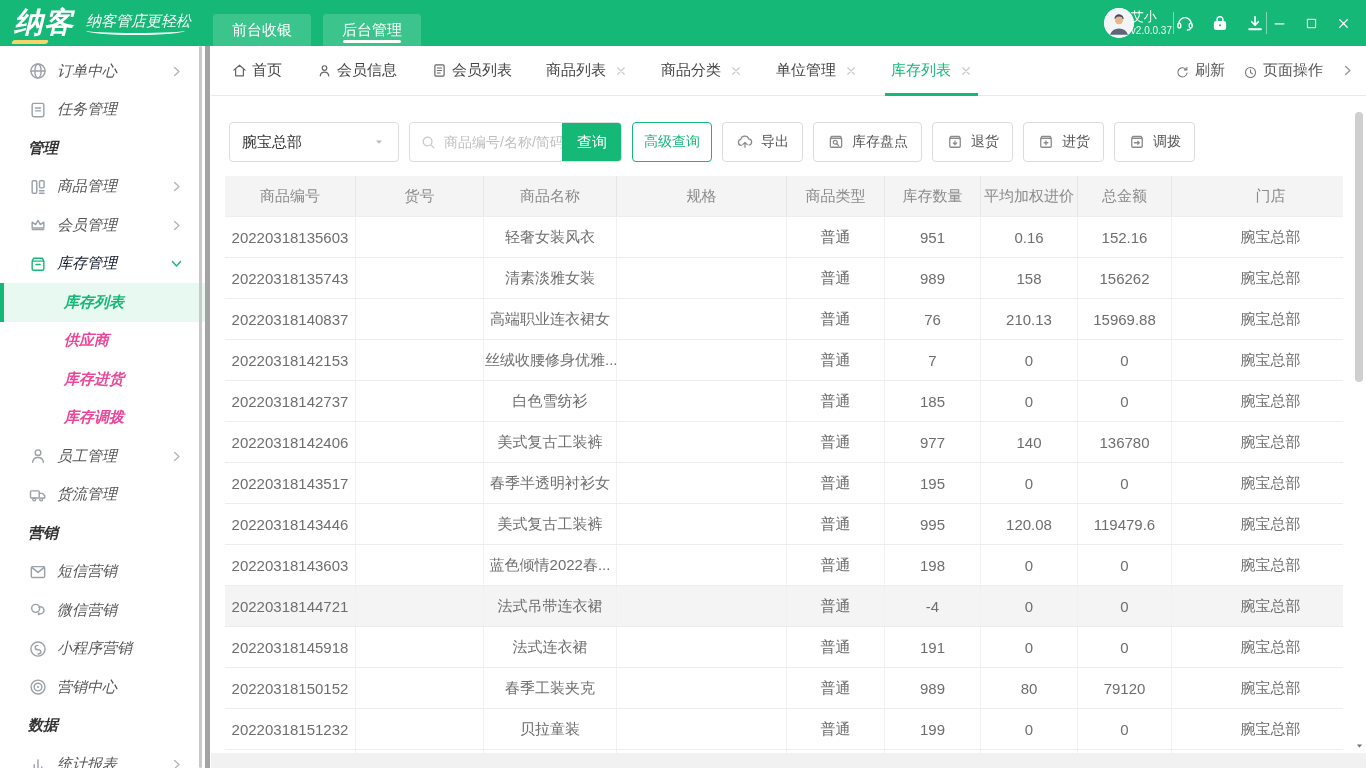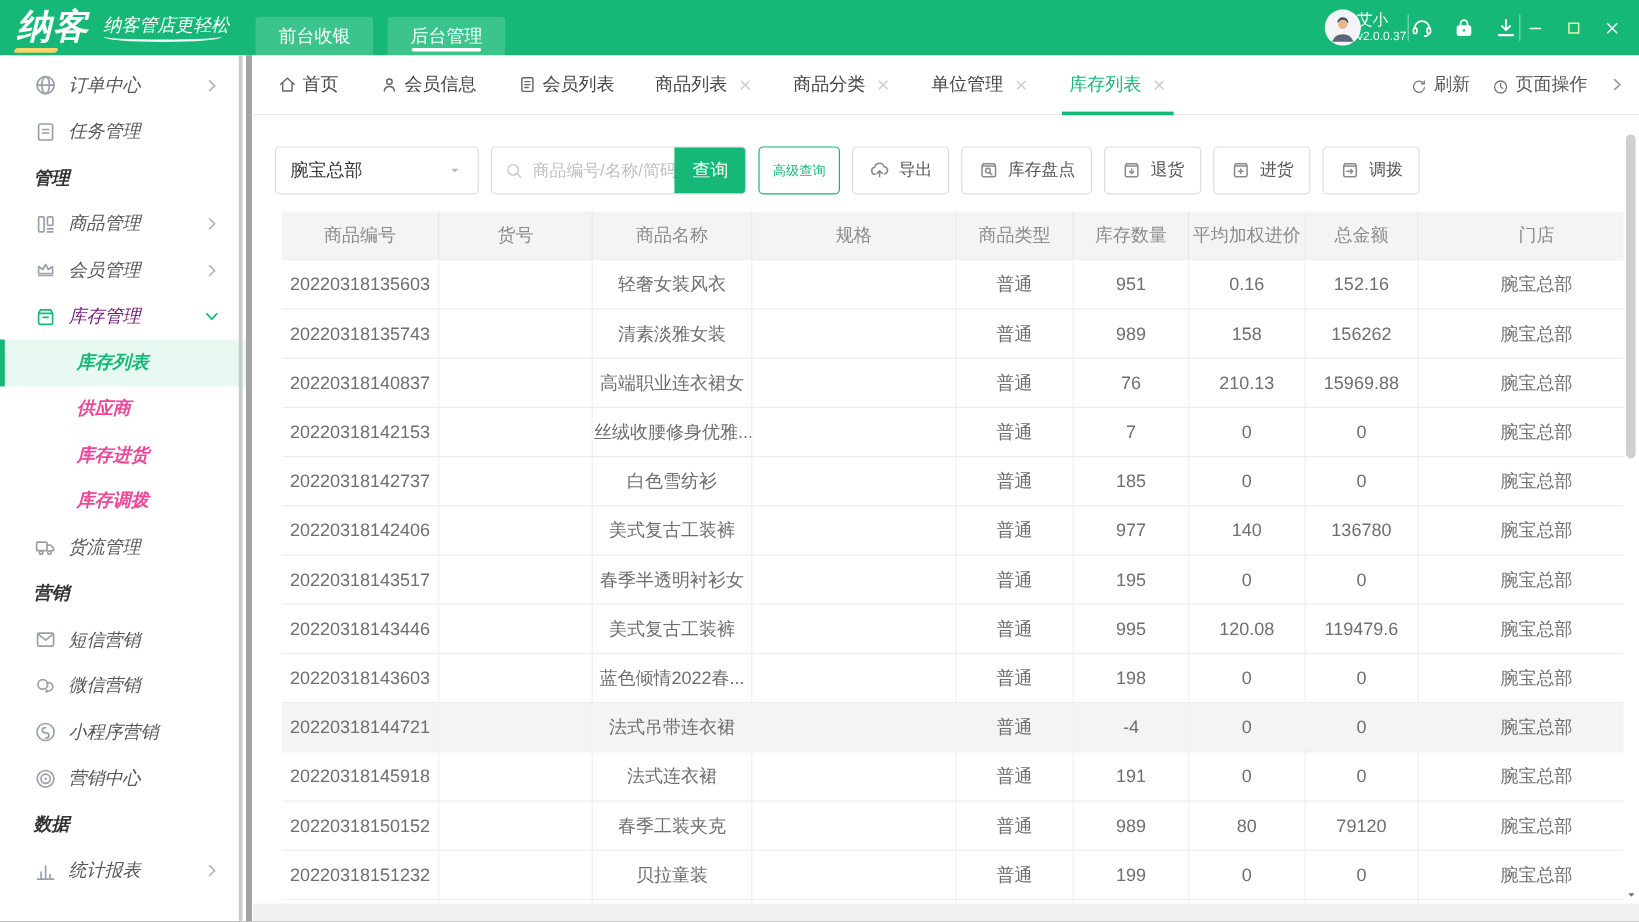--- a/index.html
+++ b/index.html
@@ -26,21 +26,21 @@
   .tb-icon{width:20px;height:20px;color:#fff;cursor:pointer;}
   .win-btn{width:22px;height:22px;color:#fff;display:flex;align-items:center;justify-content:center;cursor:pointer;}
   .win-btn .ic{width:15px;height:15px;}
   .win-btn.max{color:#eef0b4;}
 
   
   .sidebar{position:absolute;left:0;top:46px;width:210px;bottom:0;background:#fff;border-right:5px solid #a3a3a3;box-sizing:border-box;padding-top:6px;overflow:hidden;font-style:italic;}
   .sidebar-item{height:38.5px;display:flex;align-items:center;padding-left:28px;color:#555;font-size:15px;position:relative;cursor:pointer;box-sizing:border-box;}
   .sb-icon{width:20px;height:20px;color:#9ba1a9;margin-right:9px;flex:0 0 auto;}
   .sidebar-item .chev{position:absolute;right:22px;width:13px;height:13px;color:#b5b5b5;}
-  .sidebar-item.active-parent{color:#701a75;}
+  .sidebar-item.active-parent{color:#0f172a;}
   .sidebar-item.active-parent .sb-icon,.sidebar-item.active-parent .chev{color:#15b876;}
   .sidebar-section{height:38.5px;display:flex;align-items:center;padding-left:28px;font-size:15px;font-weight:bold;color:#333;box-sizing:border-box;}
   .sidebar-subitem{height:38.5px;display:flex;align-items:center;padding-left:64px;font-size:15px;font-weight:bold;color:#ec4899;cursor:pointer;box-sizing:border-box;}
   .sidebar-subitem.active{background:#e7f9f0;color:#15b876;border-left:4px solid #15b876;padding-left:60px;}
   .sb-scroll{position:absolute;right:3px;top:0;bottom:0;width:3px;background:#c9c9c9;border-radius:2px;}
 
   
   .tabsbar{position:absolute;left:211px;top:46px;right:0;height:50px;background:#fff;border-bottom:1px solid #e8e8e8;display:flex;align-items:center;padding:0 12px 0 20px;box-sizing:border-box;z-index:2;}
   .tab{display:flex;align-items:center;margin-right:34px;font-size:15px;color:#444;position:relative;height:100%;cursor:pointer;white-space:nowrap;}
   .tab .t-icon{width:17px;height:17px;color:#666;margin-right:4px;}
@@ -56,25 +56,25 @@
   
   .main{position:absolute;left:211px;top:96px;right:0;bottom:0;background:#fff;}
   .toolbar{position:absolute;left:18px;top:26px;height:40px;display:flex;align-items:center;gap:10px;}
   .store-select{width:170px;height:40px;border:1px solid #ddd;border-radius:4px;display:flex;align-items:center;justify-content:space-between;padding:0 12px;font-size:15px;color:#333;box-sizing:border-box;cursor:pointer;background:#fff;}
   .caret{width:14px;height:14px;color:#b9b9b9;}
   .search-box{width:213px;height:40px;border:1px solid #ddd;border-radius:4px;display:flex;align-items:center;box-sizing:border-box;position:relative;overflow:hidden;background:#fff;}
   .search-mag{width:17px;height:17px;color:#c9c9c9;margin-left:10px;flex:0 0 auto;}
   .search-box input{border:none;outline:none;flex:1;min-width:0;font-size:14px;color:#333;padding:0 0 0 7px;font-family:inherit;background:transparent;}
   .search-box input::placeholder{color:#bfbfbf;}
   .search-btn{position:absolute;right:-1px;top:-1px;bottom:-1px;width:60px;background:#15b876;color:#fff;font-size:15px;display:flex;align-items:center;justify-content:center;border-radius:0 4px 4px 0;cursor:pointer;}
-  .adv-btn{height:40px;padding:0 11px;border:1px solid #15b876;color:#15b876;border-radius:4px;display:flex;align-items:center;font-size:11px;box-sizing:border-box;cursor:pointer;background:#fff;white-space:nowrap;}
+  .adv-btn{height:40px;padding:0 11px;border:1px solid #15b876;color:#15b876;border-radius:4px;display:flex;align-items:center;font-size:14px;box-sizing:border-box;cursor:pointer;background:#fff;white-space:nowrap;}
   .tool-btn{height:40px;padding:0 13px;border:1px solid #dcdcdc;border-radius:4px;display:flex;align-items:center;gap:7px;font-size:14px;color:#555;box-sizing:border-box;cursor:pointer;background:#fff;white-space:nowrap;}
   .tool-btn .b-icon{width:18px;height:18px;color:#8a8a8a;}
 
-  .table-wrap{position:absolute;left:24px;top:80px;width:1118px;height:577px;overflow:hidden;}
+  .table-wrap{position:absolute;left:14px;top:80px;width:1118px;height:577px;overflow:hidden;}
   table{width:100%;border-collapse:collapse;table-layout:fixed;}
   thead th{height:38px;background:#f4f4f4;color:#8b8b8b;font-weight:normal;font-size:15px;border-right:1px solid #e6e6e6;border-bottom:1px solid #eee;white-space:nowrap;overflow:hidden;}
   thead th:last-child{border-right:none;}
   tbody td{height:38px;text-align:center;font-size:15px;color:#6e6e6e;border-bottom:1px solid #ededed;border-right:1px solid #f1f1f1;white-space:nowrap;overflow:hidden;background:#fff;}
   tbody td:last-child{border-right:none;}
   tbody tr.highlight td{background:#f4f4f4;}
 
   .bottom-strip{position:absolute;left:0;right:0;bottom:0;height:15px;background:#f1f1f1;}
   .vscroll{position:absolute;right:1px;top:8px;width:11px;bottom:16px;}
   .vscroll .thumb{position:absolute;top:8px;left:1px;width:8px;height:270px;background:#cfcfcf;border-radius:4px;cursor:pointer;}
@@ -239,20 +239,34 @@
         </div>
         <div class="sidebar-subitem">
           <span>库存进货</span>
         </div>
         <div class="sidebar-subitem">
           <span>库存调拨</span>
         </div>
         <div class="sidebar-item">
           <span class="sb-icon ic">
             <svg viewBox="0 0 24 24">
+              <circle cx="12" cy="8" r="3.4"></circle>
+              <path d="M5.5 19.5c.5-3.8 3-5.7 6.5-5.7s6 1.9 6.5 5.7"></path>
+            </svg>
+          </span>
+          <span>员工管理</span>
+          <span class="chev ic">
+            <svg viewBox="0 0 24 24">
+              <path d="m8.5 4.5 8 7.5-8 7.5" stroke-width="2.6"></path>
+            </svg>
+          </span>
+        </div>
+        <div class="sidebar-item">
+          <span class="sb-icon ic">
+            <svg viewBox="0 0 24 24">
               <rect x="3" y="7" width="10.5" height="8.5" rx="1"></rect>
               <path d="M13.5 10h3.8l2.7 3v2.5h-2.2"></path>
               <circle cx="7.5" cy="17.3" r="1.7"></circle>
               <circle cx="15.8" cy="17.3" r="1.7"></circle>
             </svg>
           </span>
           <span>货流管理</span>
         </div>
         <div class="sidebar-section">营销</div>
         <div class="sidebar-item">

